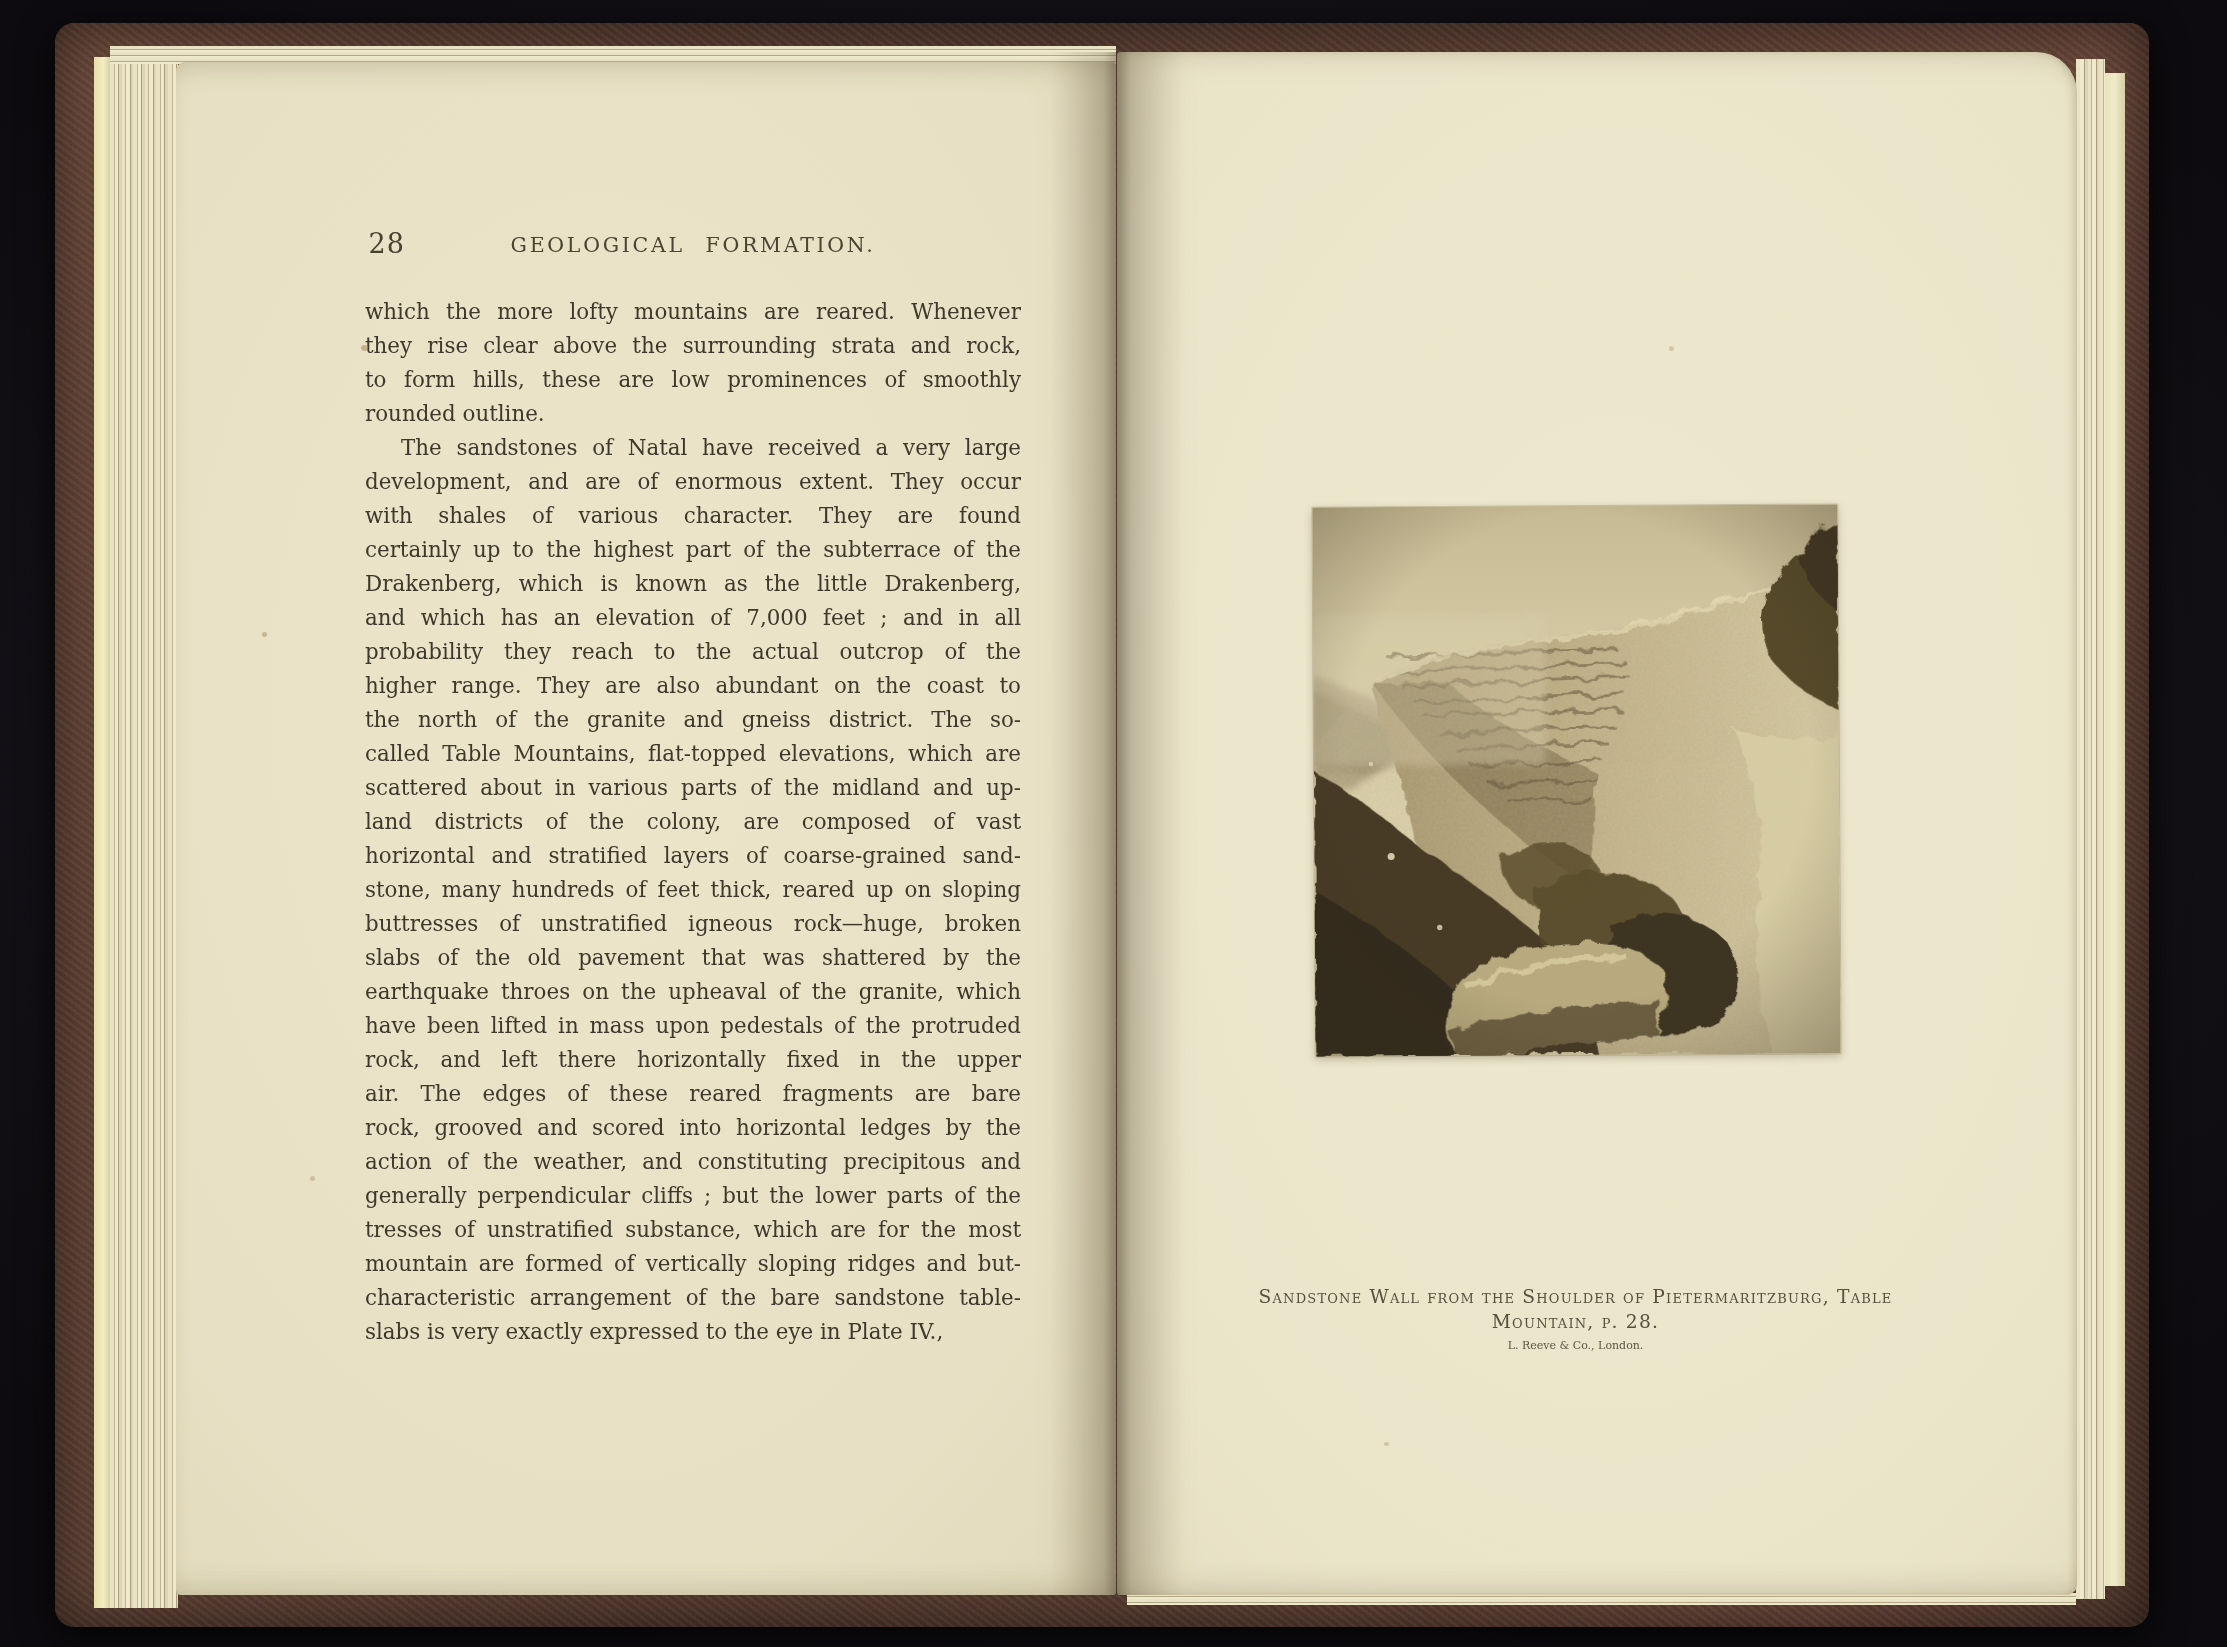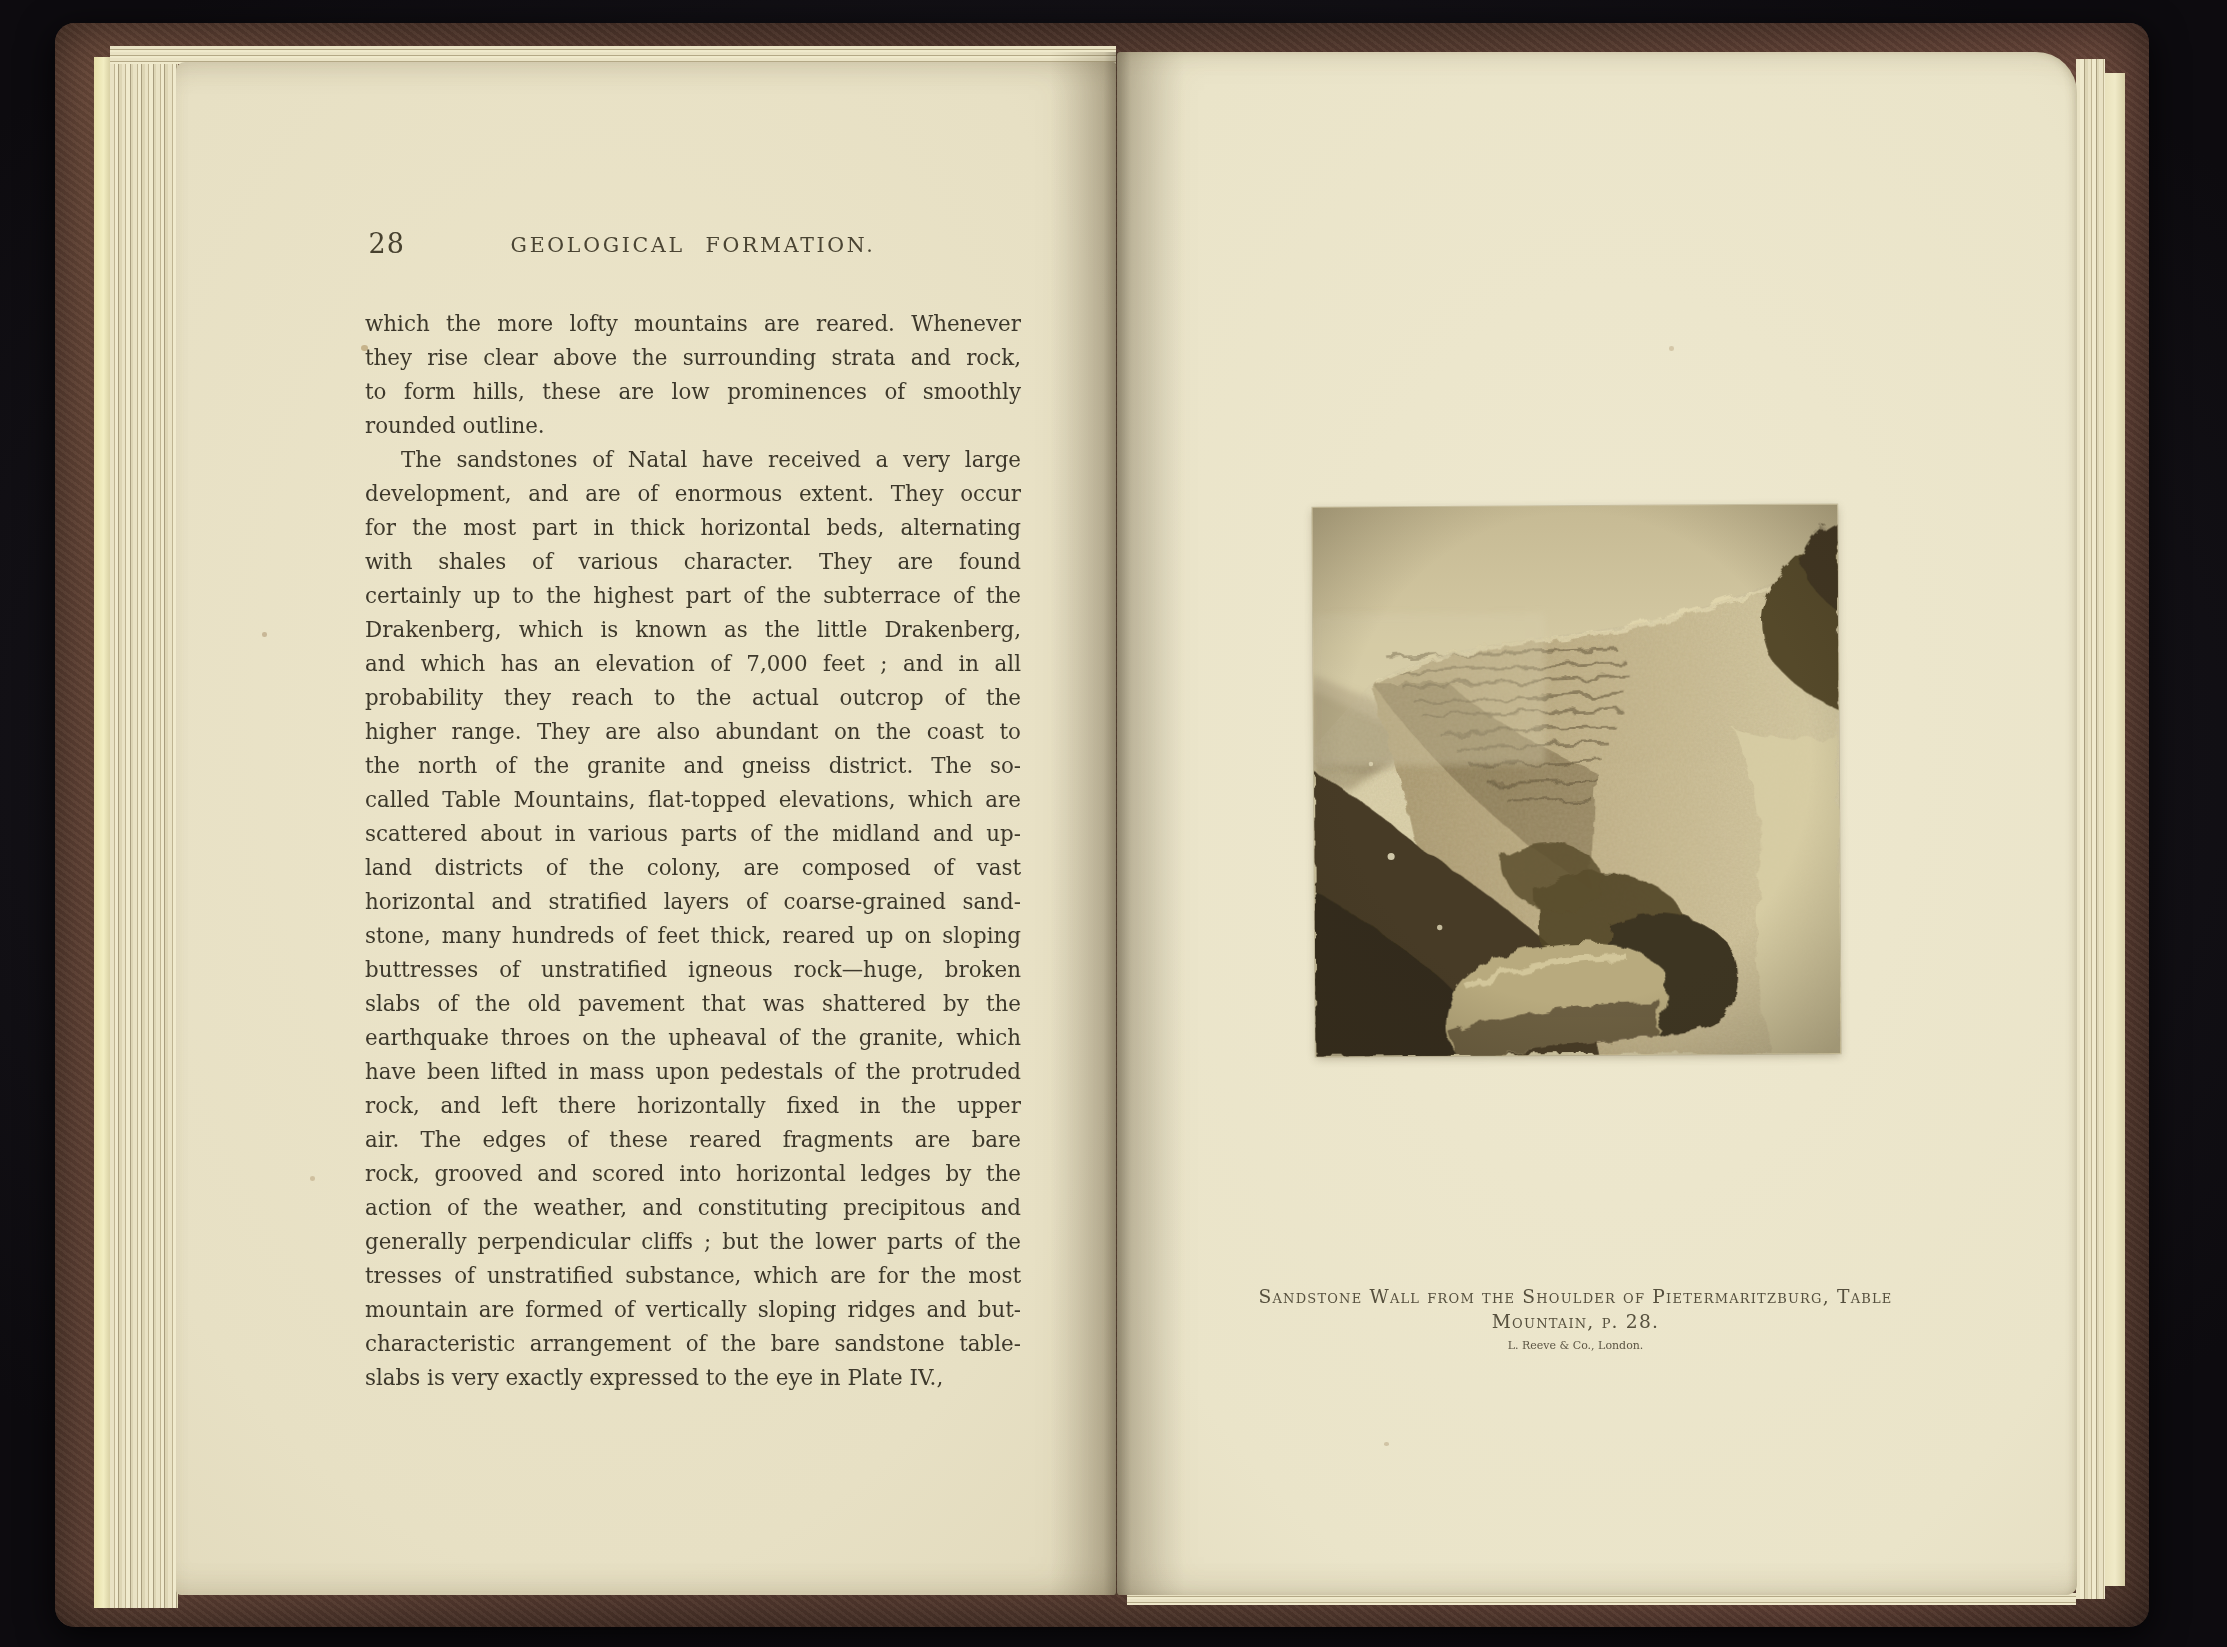--- a/index.html
+++ b/index.html
@@ -39,21 +39,21 @@
                     inset 0 -19.6px 30px -19.6px rgba(120,105,70,.26), inset -5.3px 0 9px -3.6px rgba(120,105,70,.3);}
   .gutter{position:absolute;left:1050px;top:52px;width:135px;height:1543px;pointer-events:none;
          background:linear-gradient(90deg, rgba(0,0,0,0) 0%, rgba(88,75,50,.20) 40%, rgba(62,52,34,.40) 50%,
                     rgba(88,75,50,.18) 60%, rgba(0,0,0,0) 100%);}
   
   .folio-row{position:absolute;left:189px;top:166px;width:656px;height:37px;color:#47412f;}
   .folio{position:absolute;left:3.6px;top:0;font-size:27px;letter-spacing:0.9px;}
   .running-header{position:absolute;left:0;right:0;top:4.5px;text-align:center;font-size:20.5px;
          letter-spacing:2.7px;word-spacing:11.6px;color:#4a4433;}
   .bodytext{position:absolute;left:189px;top:233px;width:656px;font-size:21.4px;line-height:34px;
-         color:#3d382b;margin-top:12px;}
+         color:#3d382b;}
   .bodytext .line{text-align:justify;text-align-last:justify;white-space:normal;}
   .bodytext .line.flush{text-align-last:left;}
   .bodytext .line.indent{text-indent:36px;}
   
   .speck{position:absolute;border-radius:50%;}
   
   .plate{position:absolute;left:197px;top:454px;width:525px;height:549px;transform:rotate(-0.35deg);
          box-shadow:0 0 0 0.9px rgba(125,110,72,.28), 0 2.7px 9px rgba(80,66,40,.30);
          overflow:hidden;background:#cfc49f;}
   .plate svg{display:block;}
@@ -80,21 +80,20 @@
       <span class="folio">28</span>
       <span class="running-header">GEOLOGICAL FORMATION.</span>
     </div>
     <div class="bodytext">
         <div class="line">which the more lofty mountains are reared.  Whenever</div>
         <div class="line">they rise clear above the surrounding strata and rock,</div>
         <div class="line">to form hills, these are low prominences of smoothly</div>
         <div class="line flush">rounded outline.</div>
         <div class="line indent">The sandstones of Natal have received a very large</div>
         <div class="line">development, and are of enormous extent.  They occur</div>
-        <div class="line">for the most part in thick horizontal beds, alternating</div>
         <div class="line">with shales of various character.  They are found</div>
         <div class="line">certainly up to the highest part of the subterrace of the</div>
         <div class="line">Drakenberg, which is known as the little Drakenberg,</div>
         <div class="line">and which has an elevation of 7,000 feet ; and in all</div>
         <div class="line">probability they reach to the actual outcrop of the</div>
         <div class="line">higher range.  They are also abundant on the coast to</div>
         <div class="line">the north of the granite and gneiss district.  The so-</div>
         <div class="line">called Table Mountains, flat-topped elevations, which are</div>
         <div class="line">scattered about in various parts of the midland and up-</div>
         <div class="line">land districts of the colony, are composed of vast</div>

